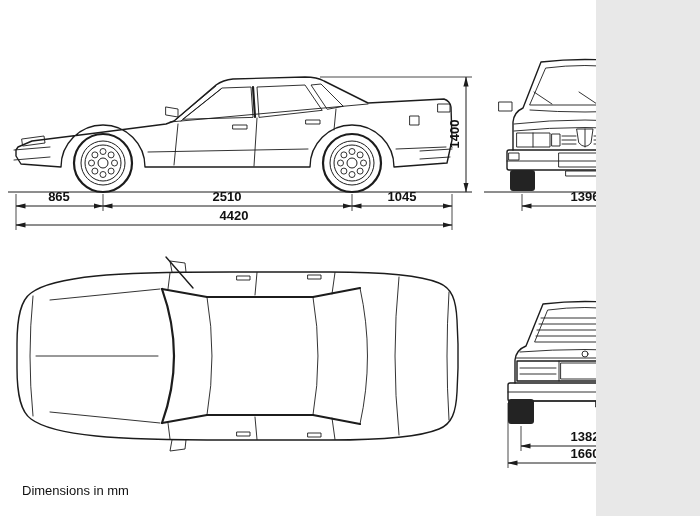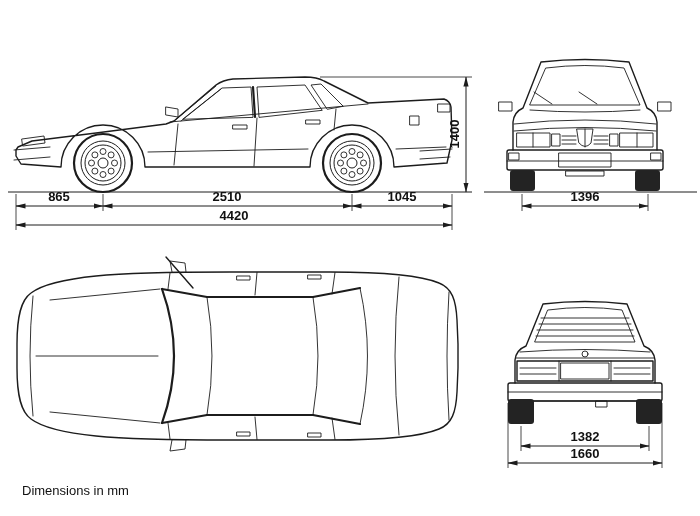--- a/index.html
+++ b/index.html
@@ -1,17 +1,17 @@
 <!DOCTYPE html>
 <html><head>
 <meta charset="utf-8">
 <style>
   html,body { margin:0; padding:0; background:#e8e8e8; }
   .stage {
-    width:700px; height:516px; position:relative;
+    width:596px; height:516px; position:relative;
     background:#ffffff; overflow:hidden;
     font-family:"Liberation Sans", sans-serif;
   }
   svg { display:block; }
   .outline  { stroke:#1c1c1c; fill:none; stroke-width:1.4; stroke-linejoin:round; stroke-linecap:round; }
   .detail   { stroke:#1c1c1c; fill:none; stroke-width:0.9; stroke-linejoin:round; stroke-linecap:round; }
   .thick    { stroke:#1c1c1c; fill:none; stroke-width:2.2; stroke-linecap:round; }
   .darkfill { fill:#232323; stroke:none; }
   .dimline  { stroke:#1c1c1c; fill:none; stroke-width:1; }
   .extline  { stroke:#1c1c1c; fill:none; stroke-width:0.8; }

